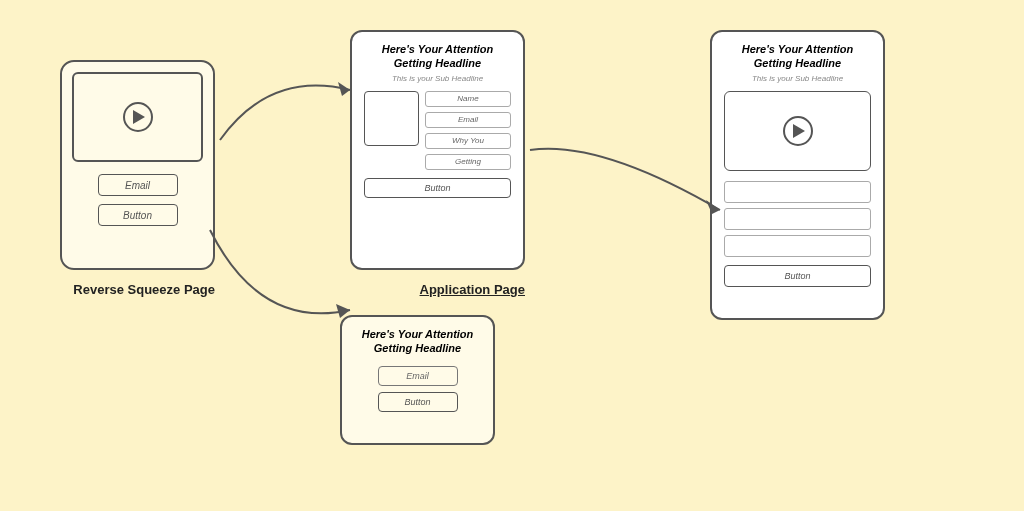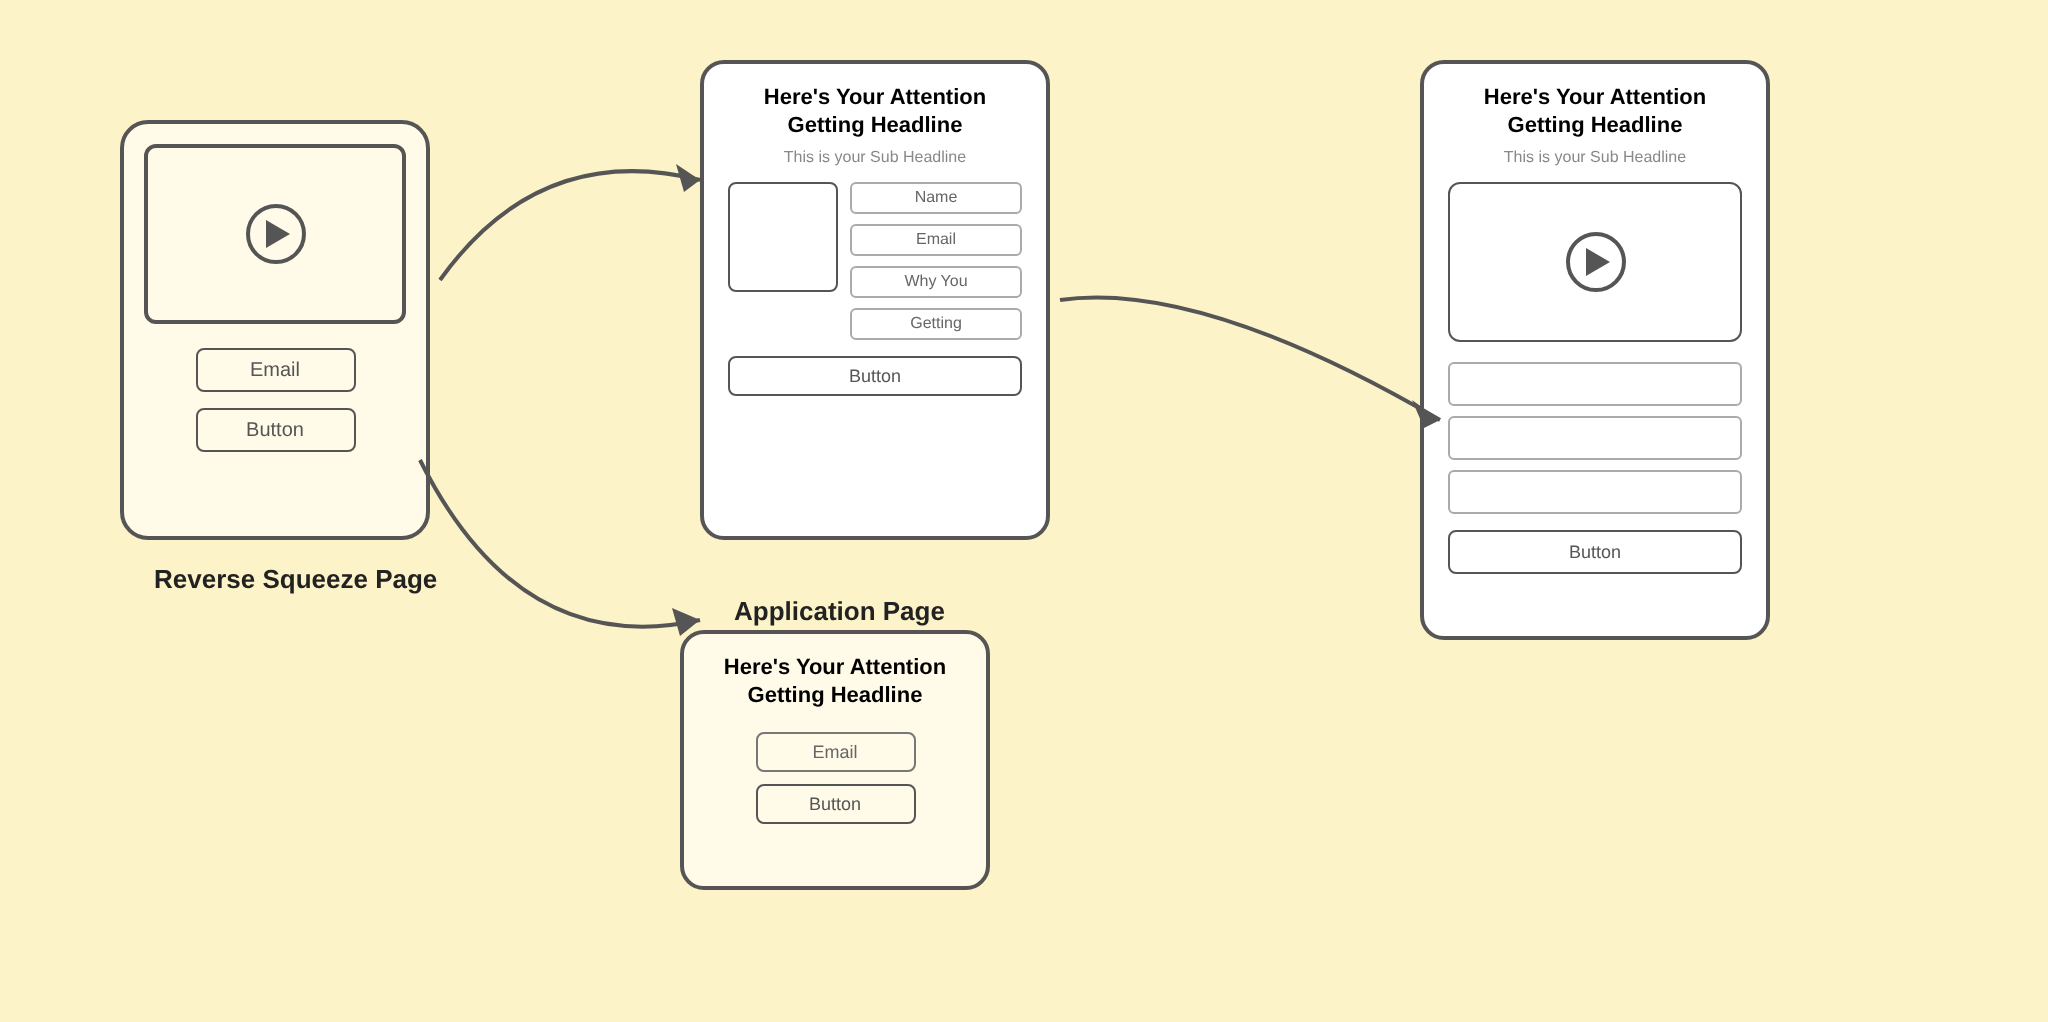--- a/index.html
+++ b/index.html
@@ -19,28 +19,28 @@
       position: relative;
       background-color: #fdf3c8;
     }
 
     
     .page-card {
       position: absolute;
       background: #fff;
       border: 2px solid #333;
       border-radius: 12px;
+      font-style: italic;
     }
     .page-label {
       position: absolute;
       font-weight: bold;
       font-size: 13px;
-      text-align: left;
+      text-align: right;
       color: #222;
-      margin-left: 17px;
     }
 
     
     .rsp-card {
       left: 60px;
       top: 60px;
       width: 155px;
       height: 210px;
       background: #fffbe8;
       border: 2px solid #555;
@@ -318,21 +318,21 @@
         <div class="app-field">Name</div>
         <div class="app-field">Email</div>
         <div class="app-field">Why You</div>
         <div class="app-field">Getting</div>
       </div>
     </div>
     <div class="app-btn">
       <span>Button</span>
     </div>
   </div>
-  <div class="page-label app-label" style="left:350px;top:298px;width:175px;">
+  <div class="page-label app-label" style="left:350px;top:282px;width:175px;text-decoration:underline;">
     <span>Application Page</span>
   </div>
 
   <div class="popup-card page-card">
     <div class="popup-headline">Here's Your Attention Getting Headline</div>
     <div class="popup-email">
       <span>Email</span>
     </div>
     <div class="popup-button">
       <span>Button</span>

